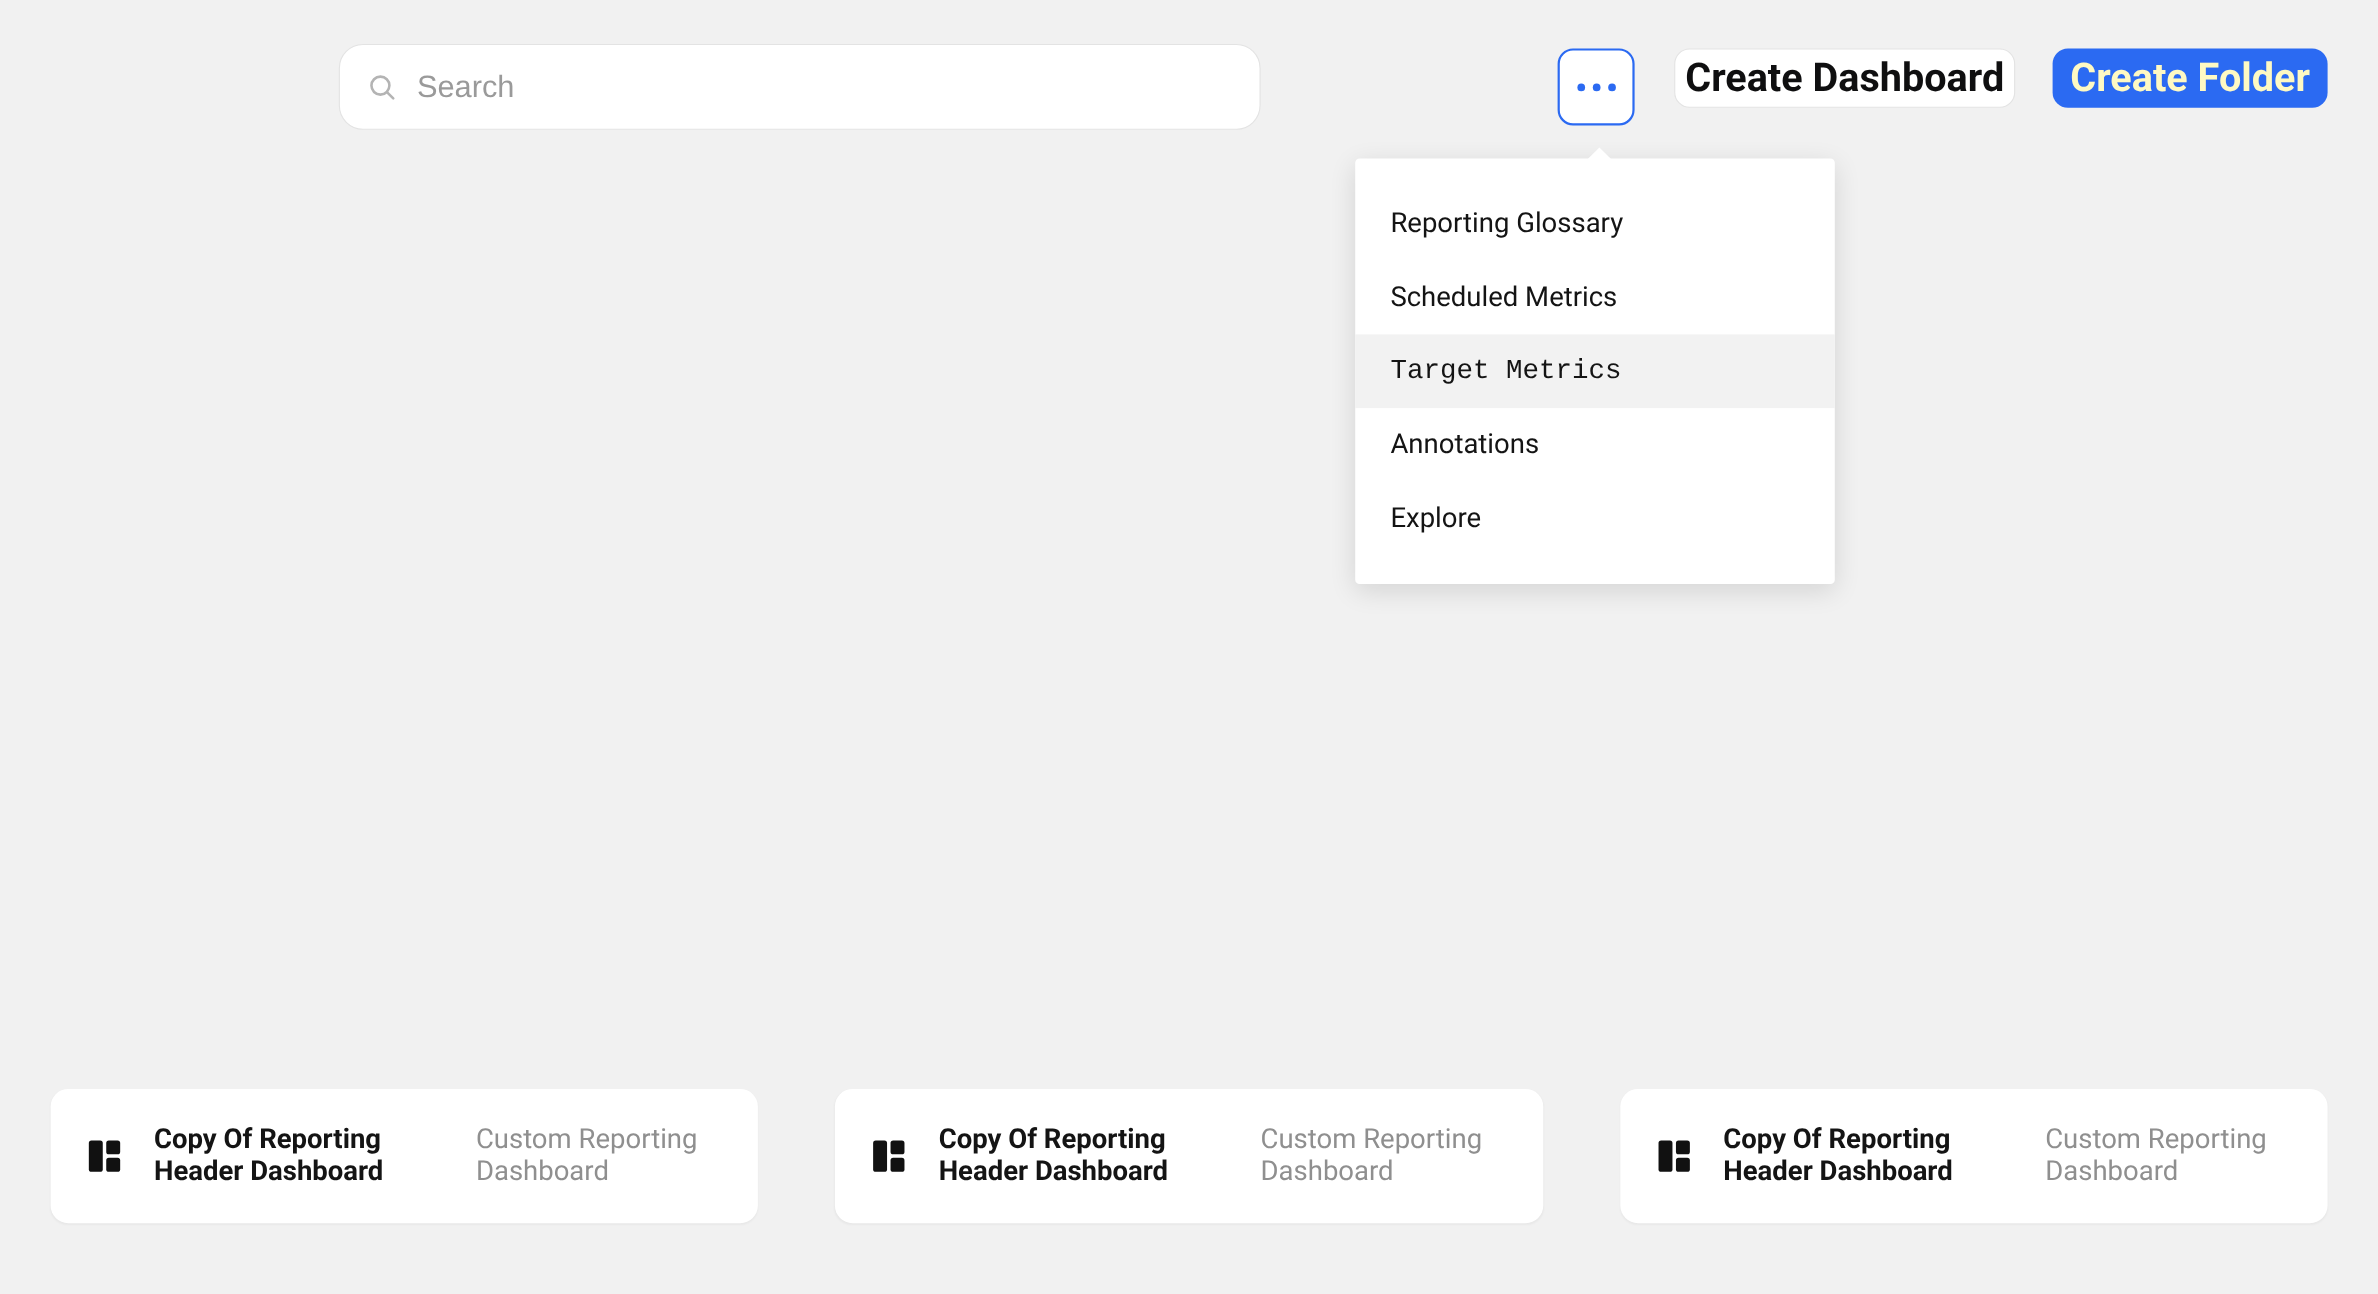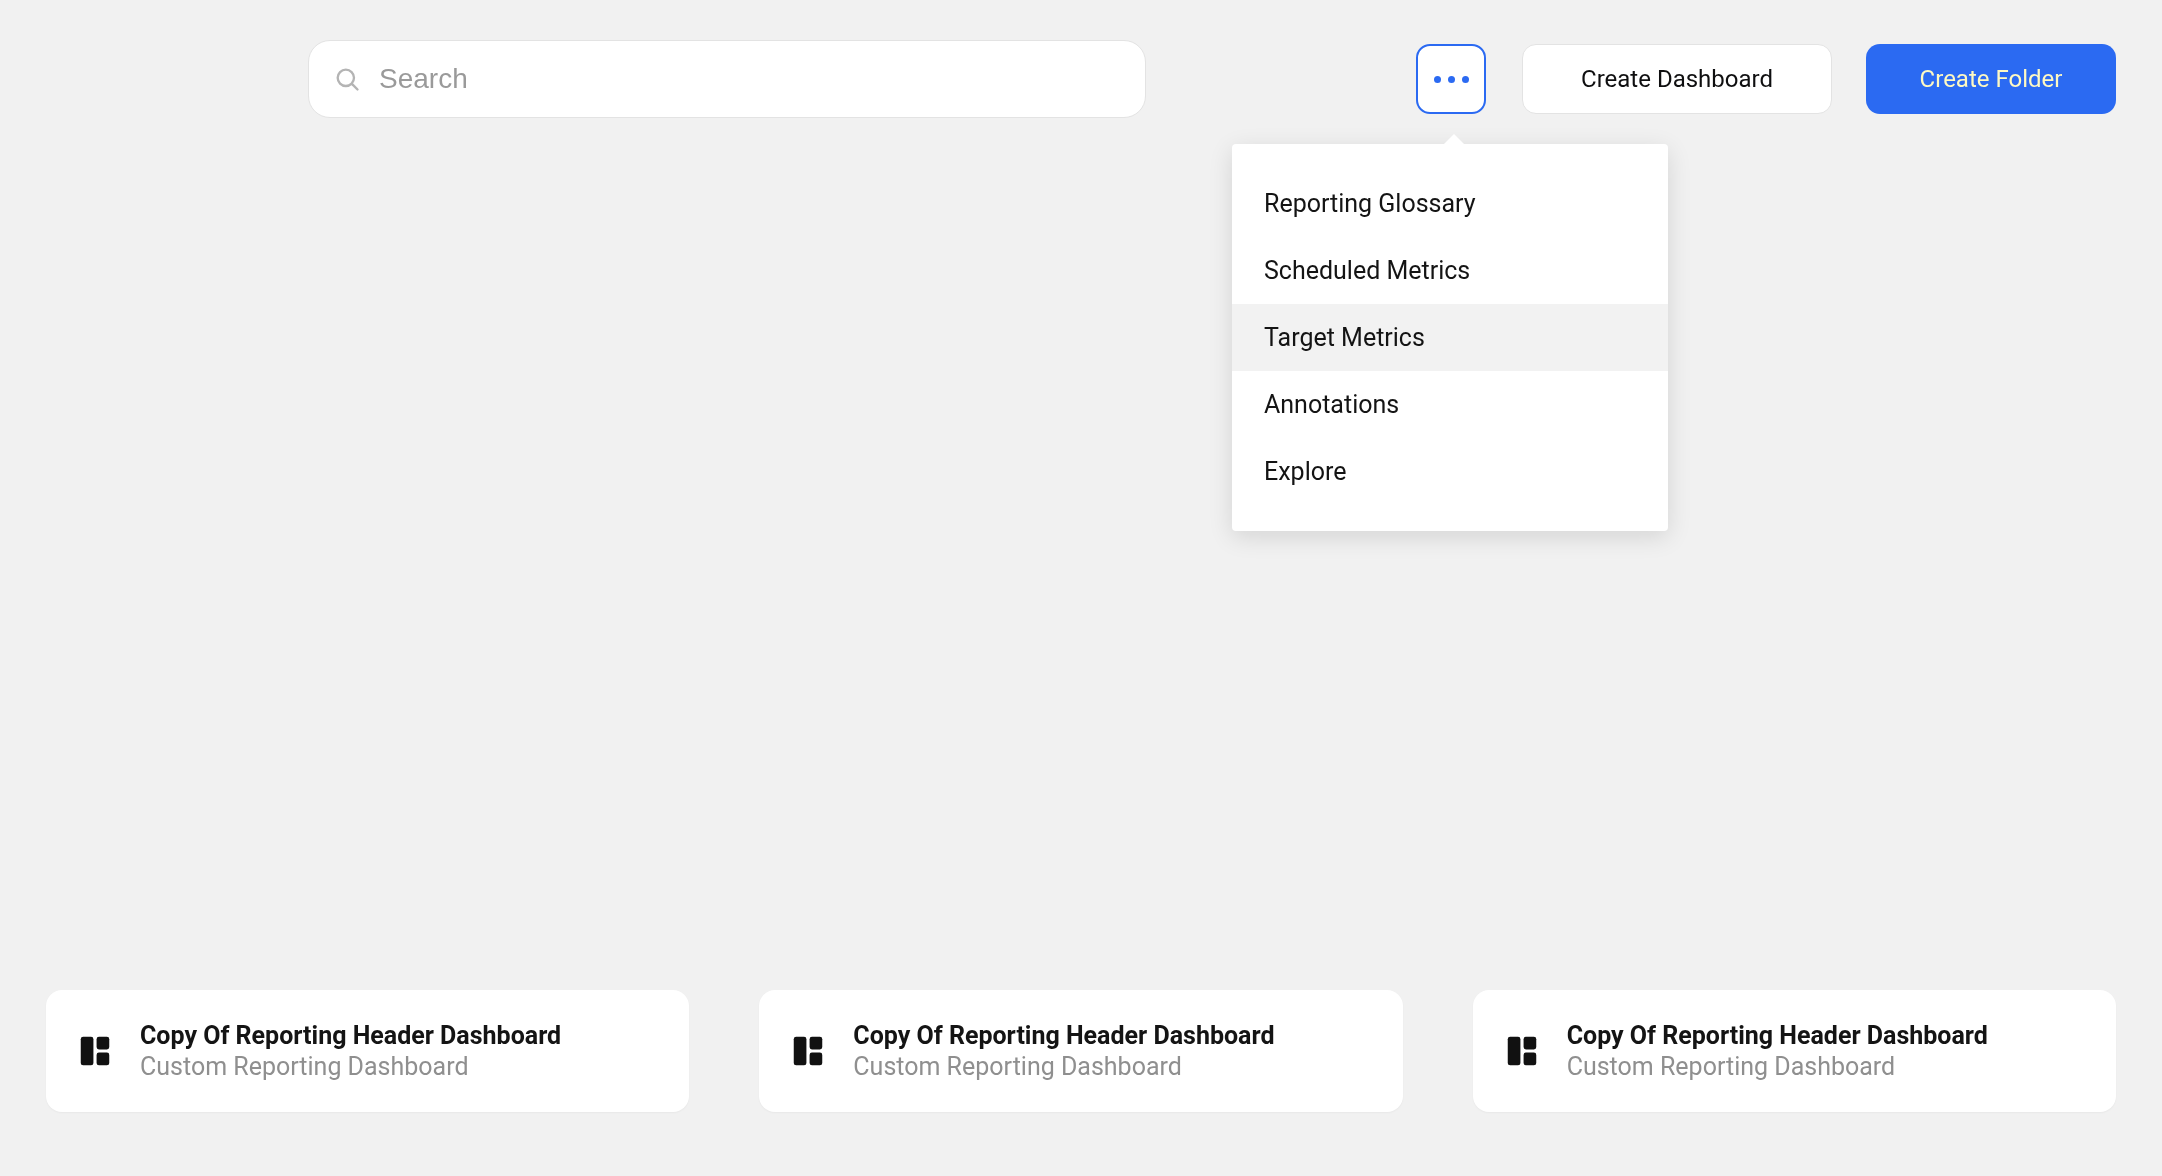--- a/index.html
+++ b/index.html
@@ -70,24 +70,24 @@
   .more-dots span {
     width: 7px;
     height: 7px;
     border-radius: 50%;
     background: #2b6af2;
   }
 
   .btn {
     position: absolute;
     top: 4px;
-    height: 70px;
+    height: 54px;
     border-radius: 14px;
-    font-size: 24px;
-    font-weight: 400;
+    font-size: 36px;
+    font-weight: 700;
     display: flex;
     align-items: center;
     justify-content: center;
     cursor: pointer;
     padding: 0 30px;
     white-space: nowrap;
   }
   .btn-create-dashboard {
     left: 1522px;
     width: 310px;
@@ -128,20 +128,21 @@
     height: 67px;
     display: flex;
     align-items: center;
     padding: 0 32px;
     font-size: 25px;
     color: #141414;
     cursor: pointer;
   }
   .dropdown-item.hover {
     background: #f2f2f2;
+    font-family: Liberation Mono, monospace;
   }
 
   
   .cards-row {
     position: absolute;
     left: 46px;
     top: 990px;
     right: 46px;
     display: flex;
     gap: 70px;
@@ -158,21 +159,21 @@
     box-shadow: 0 1px 2px rgba(0,0,0,0.04);
     cursor: pointer;
   }
   .card-icon {
     width: 38px;
     height: 38px;
     flex-shrink: 0;
   }
   .card-text {
     display: flex;
-    flex-direction: column;
+    flex-direction: row;
     gap: 2px;
   }
   .card-title {
     font-size: 25px;
     font-weight: 700;
     color: #141414;
   }
   .card-sub {
     font-size: 25px;
     color: #8f8f8f;

